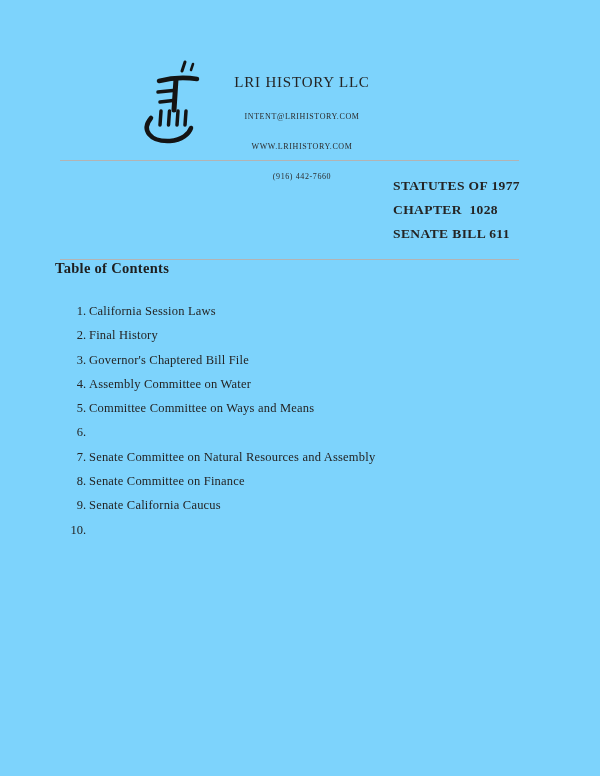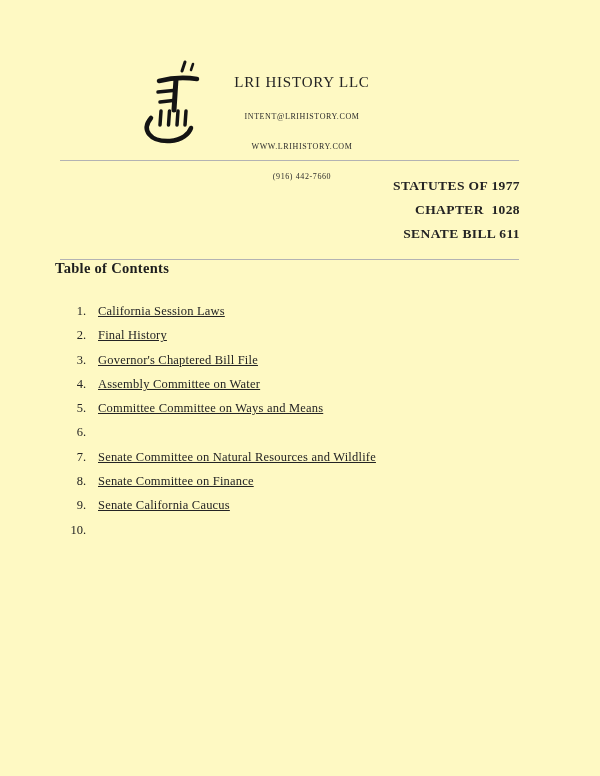--- a/index.html
+++ b/index.html
@@ -4,21 +4,21 @@
 <style>
   html, body {
     margin: 0;
     padding: 0;
     background: #ffffff;
   }
   .page {
     position: relative;
     width: 600px;
     height: 776px;
-    background: #fef9c3;
+    background: #7dd3fc;
     font-family: "Liberation Serif", serif;
     color: #1c1c1c;
     overflow: hidden;
   }
 
   
   .logo {
     position: absolute;
     left: 138px;
     top: 58px;
@@ -55,21 +55,21 @@
     background: #b3b3b3;
   }
   .rule-1 { top: 160px; }
   .rule-2 { top: 259px; }
 
   
   .statute-block {
     position: absolute;
     top: 178px;
     right: 80px;
-    text-align: right;
+    text-align: left;
   }
   .statute-line {
     font-size: 13.5px;
     font-weight: bold;
     letter-spacing: 0.4px;
     color: #242424;
     margin-bottom: 8px;
     white-space: pre;
   }
 
@@ -95,23 +95,22 @@
     height: 24.3px;
     font-size: 12.5px;
     color: #242424;
   }
   .toc-num {
     width: 28px;
     text-align: right;
     flex: 0 0 28px;
   }
   .toc-text {
-    margin-left: 12px;
+    margin-left: 3px;
     letter-spacing: 0.2px;
-    text-decoration: underline;
   }
 </style>
 </head>
 <body>
 
 <div class="page">
 
   <svg class="logo" viewBox="0 0 78 90" aria-hidden="true">
     <g stroke="#141414" fill="none" stroke-linecap="round">
 
@@ -172,21 +171,21 @@
     </div>
     <div class="toc-row">
       <span class="toc-num">5.</span>
       <span class="toc-text">Committee Committee on Ways and Means</span>
     </div>
     <div class="toc-row">
       <span class="toc-num">6.</span>
     </div>
     <div class="toc-row">
       <span class="toc-num">7.</span>
-      <span class="toc-text">Senate Committee on Natural Resources and Wildlife</span>
+      <span class="toc-text">Senate Committee on Natural Resources and Assembly</span>
     </div>
     <div class="toc-row">
       <span class="toc-num">8.</span>
       <span class="toc-text">Senate Committee on Finance</span>
     </div>
     <div class="toc-row">
       <span class="toc-num">9.</span>
       <span class="toc-text">Senate California Caucus</span>
     </div>
     <div class="toc-row">

